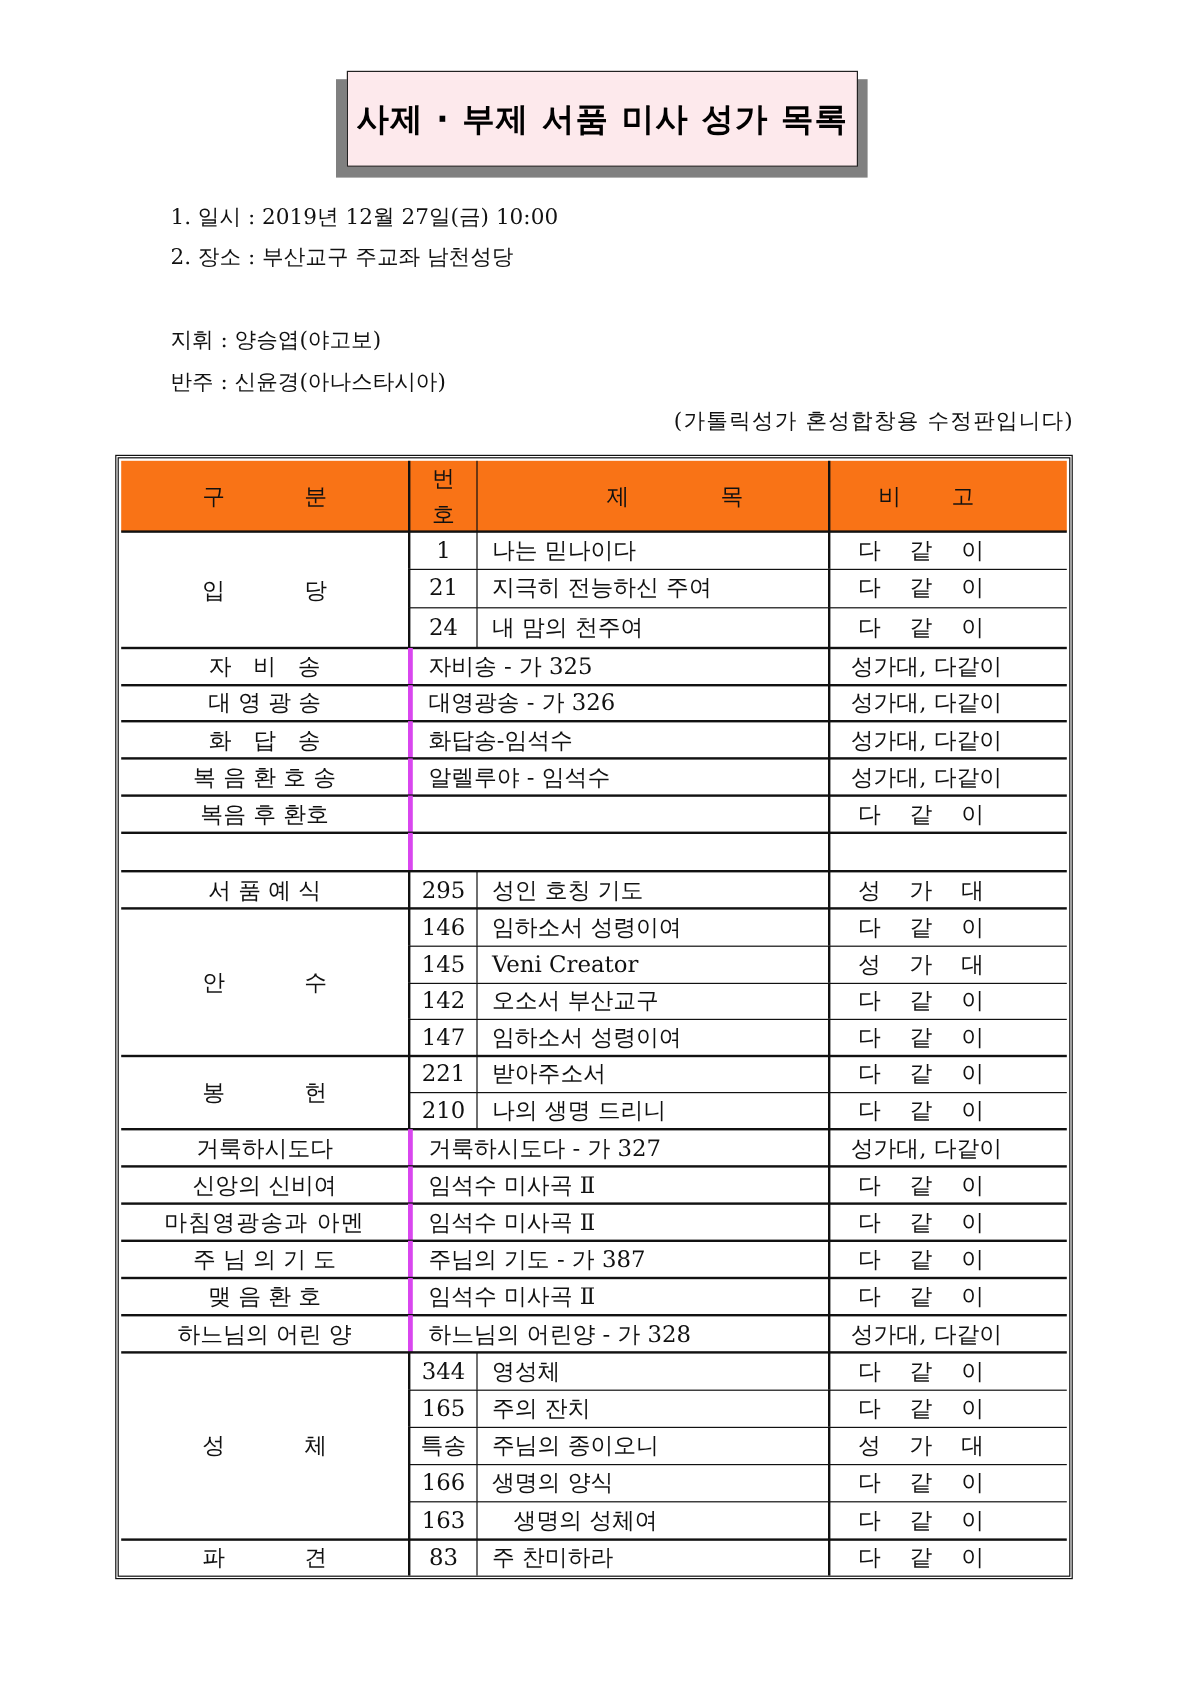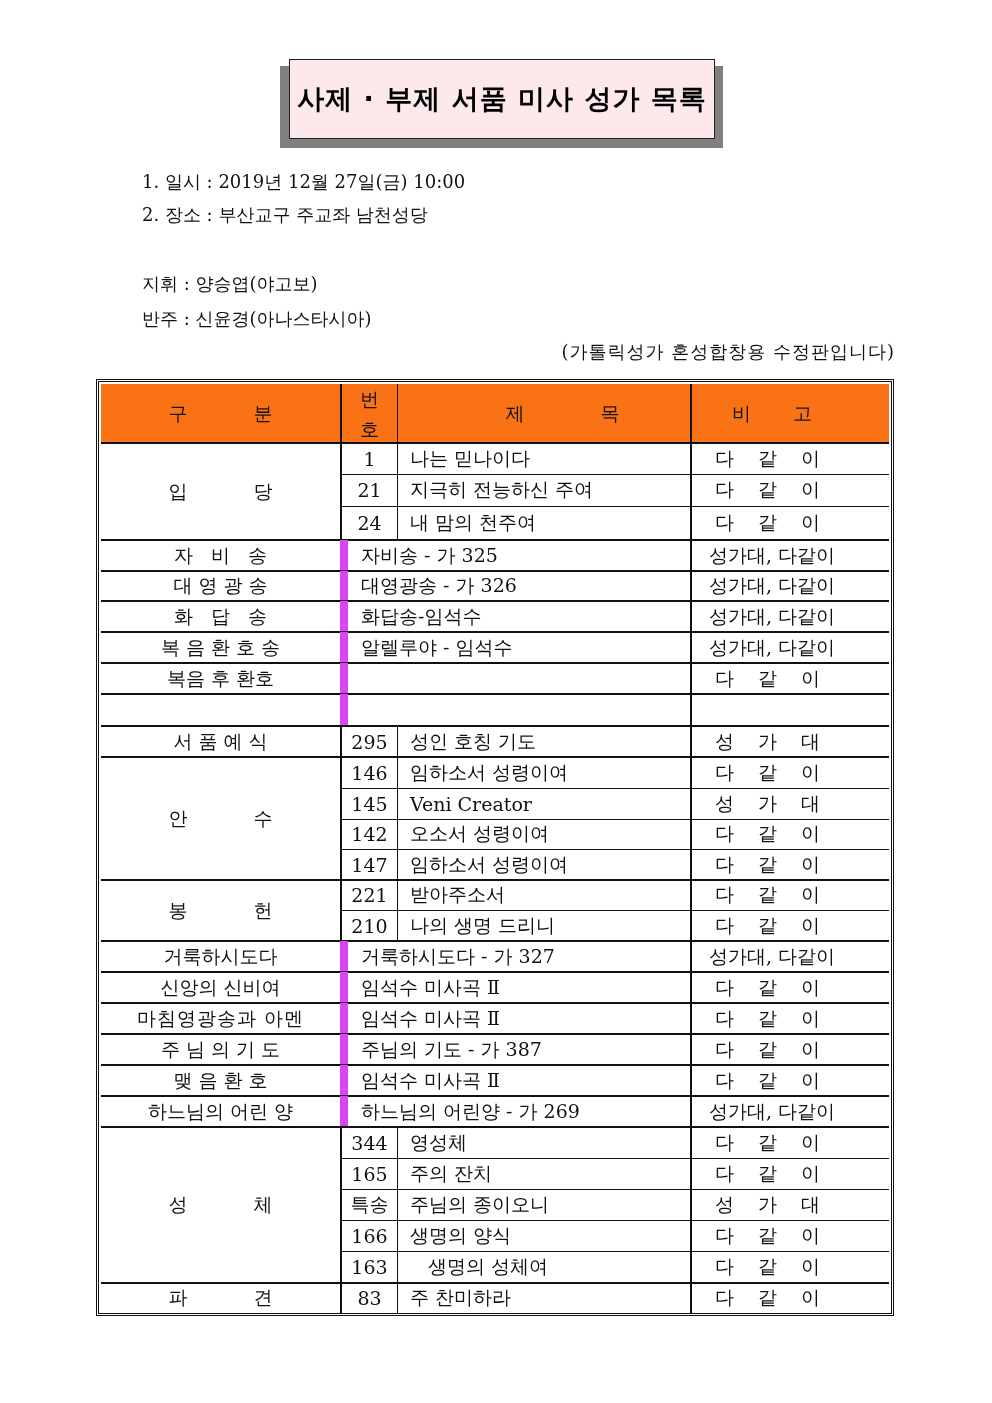--- a/index.html
+++ b/index.html
@@ -37,21 +37,21 @@
     }
     .row { position: absolute; left: 0; width: 788px; box-sizing: border-box; }
     .cell {
       position: absolute; top: 0; height: 100%; box-sizing: border-box;
       display: flex; align-items: center; font-size: 19px; white-space: nowrap;
       overflow: hidden;
     }
     .c-cat { left: 0; width: 239px; justify-content: center; }
     .c-num { left: 239px; width: 57px; justify-content: center; border-left: 2px solid #111; }
     .c-title { left: 296px; width: 330px; padding-left: 12px; border-left: 1px solid #111; }
-    .c-wide { left: 239px; width: 387px; padding-left: 13px; border-left: 8px solid #d946ef; }
+    .c-wide { left: 239px; width: 387px; padding-left: 13px; border-left: 4px solid #d946ef; }
     .c-note { left: 589px; width: 162px; justify-content: center; border-left: 2px solid #111; }
     .hdr { background: #f97316; }
     .hdr .cell { font-size: 19px; }
     .sp { letter-spacing: 9px; }
     .sp-wide { letter-spacing: 58px; padding-left: 58px; }
     .sp-mid { letter-spacing: 6px; padding-left: 6px; }
     .line-thick { position: absolute; left: 0; width: 788px; height: 2px; background: #111; }
     .line-thin { position: absolute; height: 1px; background: #111; }
     .stack { display: flex; flex-direction: column; align-items: center; line-height: 30px; }
   </style>
@@ -171,21 +171,21 @@
   </div>
   <div class="line-thin" style="top:404px;left:239px;width:549px"></div>
   <div class="row" style="top:404px;height:31px">
     <div class="cell c-num">145</div>
     <div class="cell c-title">Veni Creator</div>
     <div class="cell c-note sp">성 가 대</div>
   </div>
   <div class="line-thin" style="top:435px;left:239px;width:549px"></div>
   <div class="row" style="top:435px;height:30px">
     <div class="cell c-num">142</div>
-    <div class="cell c-title">오소서 성령이여</div>
+    <div class="cell c-title">오소서 부산교구</div>
     <div class="cell c-note sp">다 같 이</div>
   </div>
   <div class="line-thin" style="top:465px;left:239px;width:549px"></div>
   <div class="row" style="top:465px;height:31px">
     <div class="cell c-num">147</div>
     <div class="cell c-title">임하소서 성령이여</div>
     <div class="cell c-note sp">다 같 이</div>
   </div>
   <div class="line-thick" style="top:495px"></div>
 
@@ -232,21 +232,21 @@
   </div>
   <div class="line-thick" style="top:680px"></div>
   <div class="row" style="top:681px;height:31px">
     <div class="cell c-cat">맺 음 환 호</div>
     <div class="cell c-wide">임석수 미사곡 Ⅱ</div>
     <div class="cell c-note sp">다 같 이</div>
   </div>
   <div class="line-thick" style="top:711px"></div>
   <div class="row" style="top:712px;height:31px">
     <div class="cell c-cat">하느님의 어린 양</div>
-    <div class="cell c-wide">하느님의 어린양 - 가 269</div>
+    <div class="cell c-wide">하느님의 어린양 - 가 328</div>
     <div class="cell c-note">성가대, 다같이</div>
   </div>
   <div class="line-thick" style="top:742px"></div>
 
   <div class="row" style="top:743px;height:156px">
     <div class="cell c-cat">
         <span style="word-spacing:60px">성 체</span>
       </div>
   </div>
   <div class="row" style="top:743px;height:31px">

